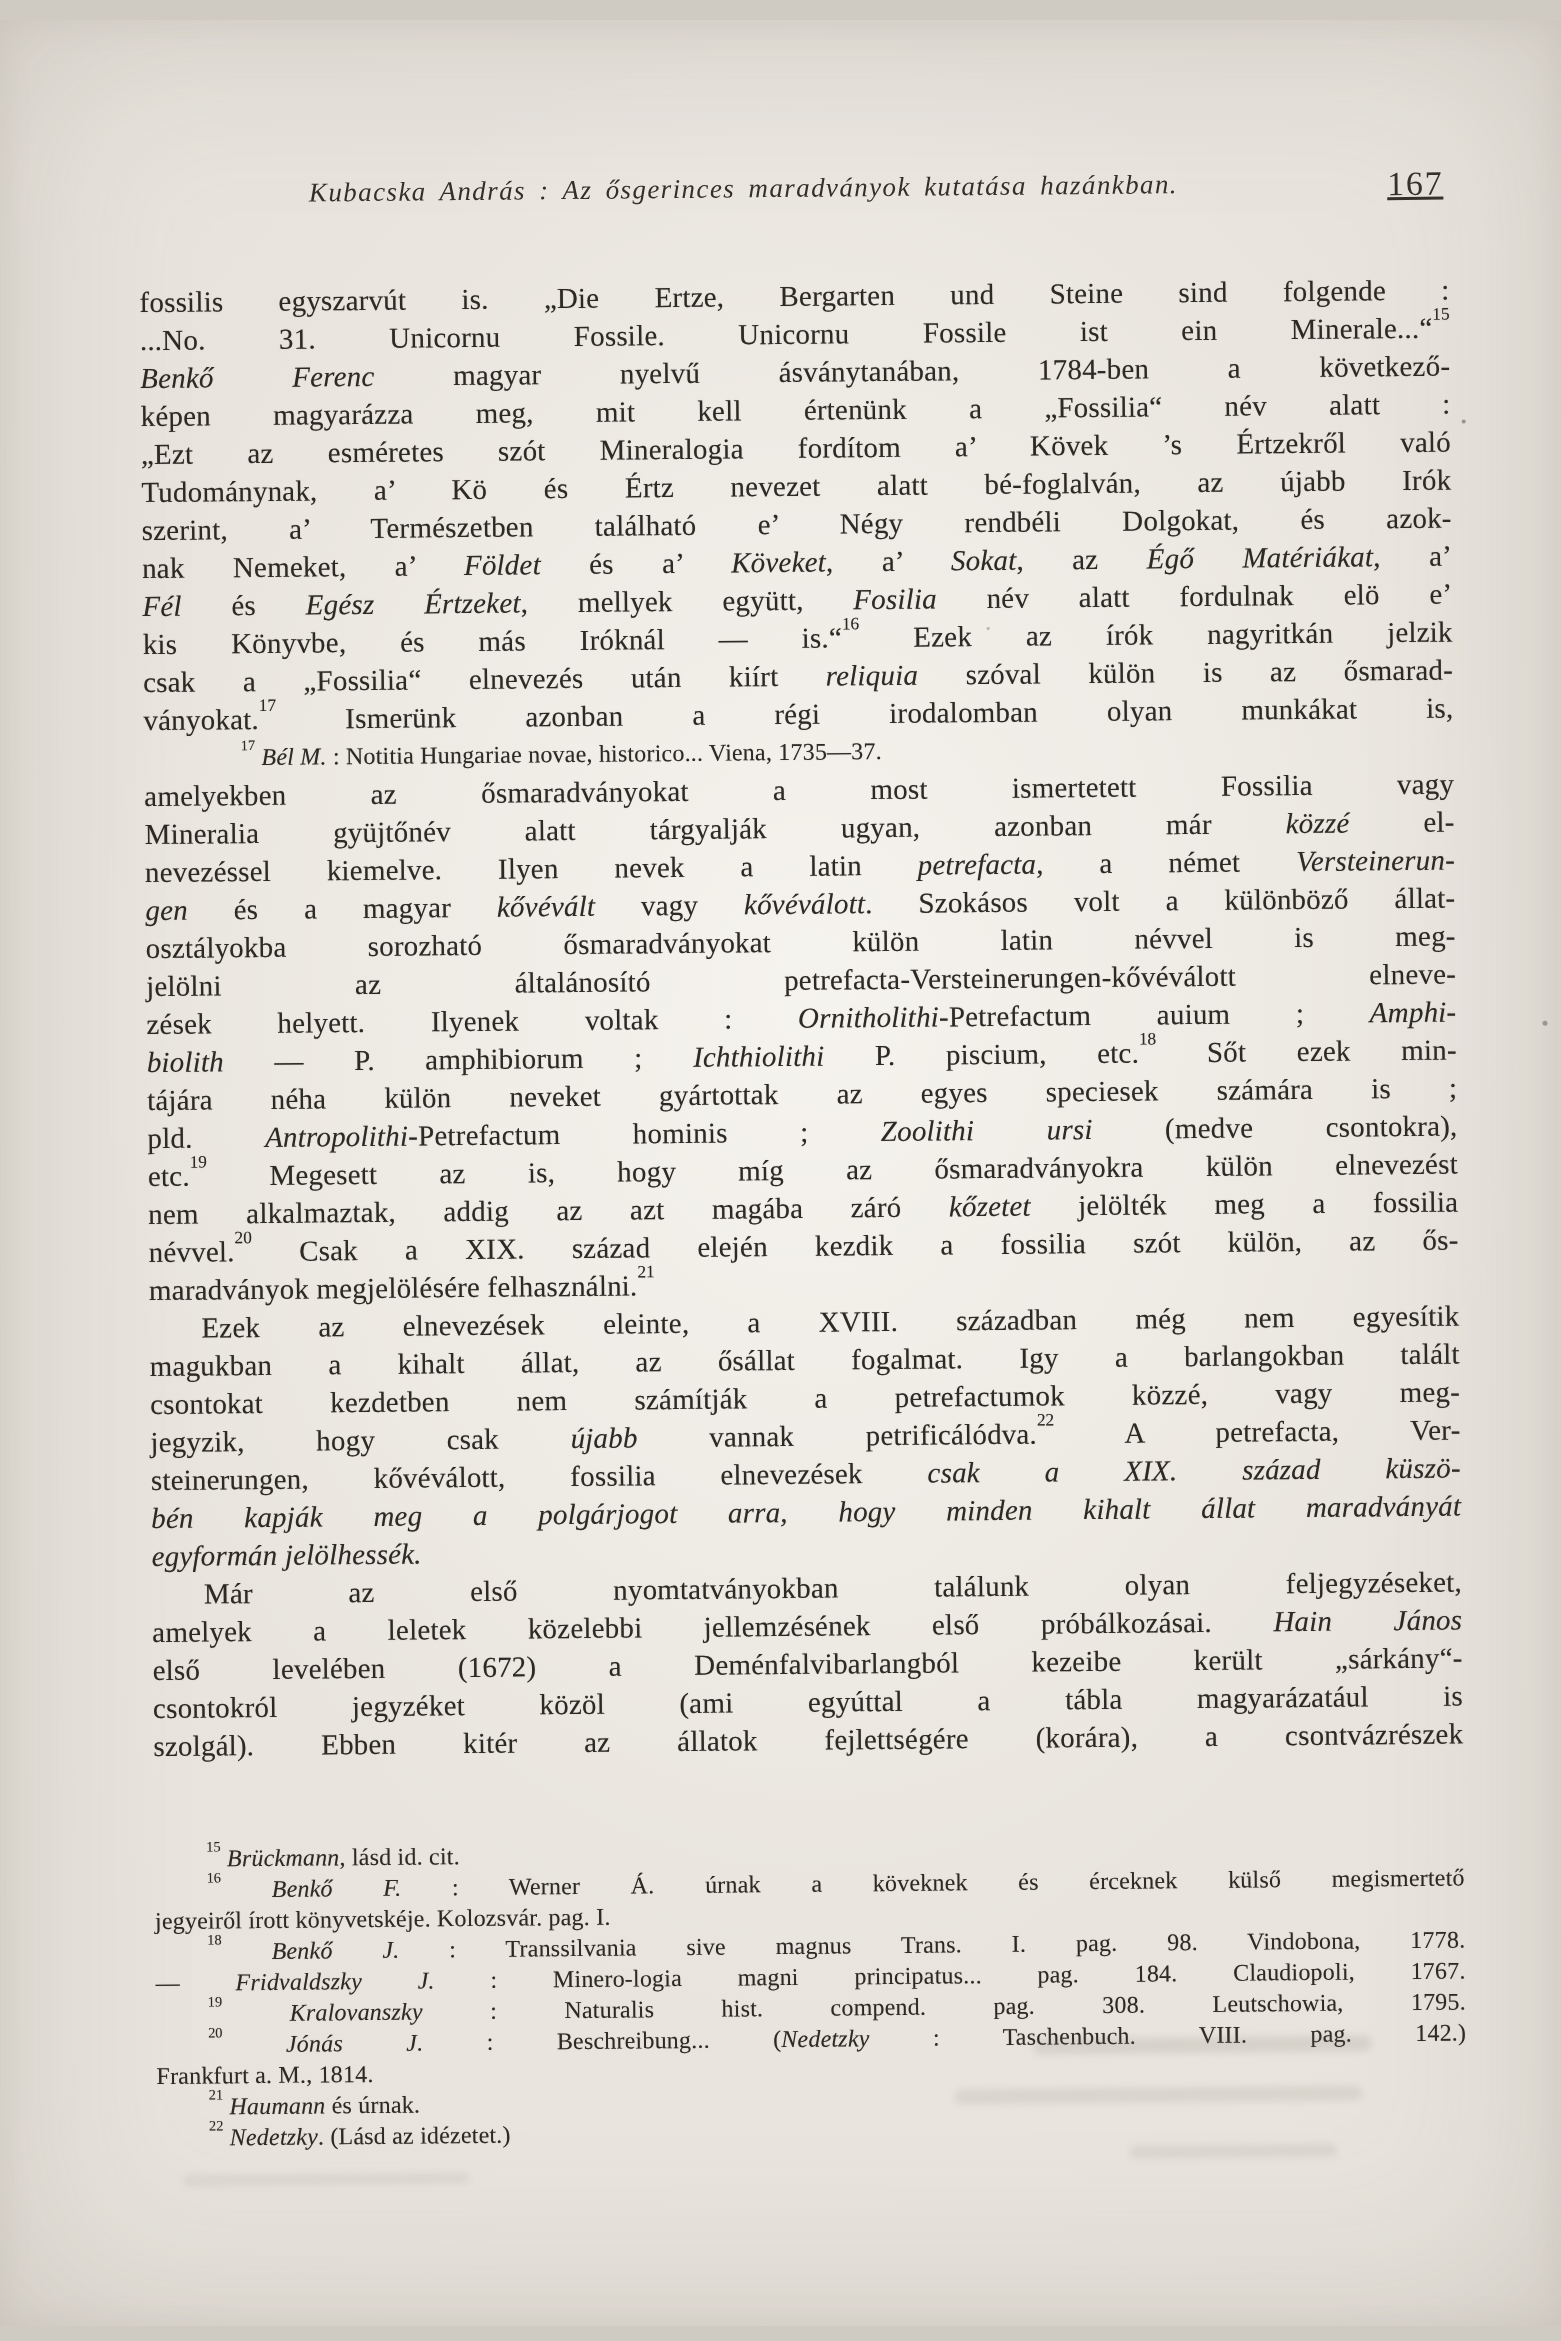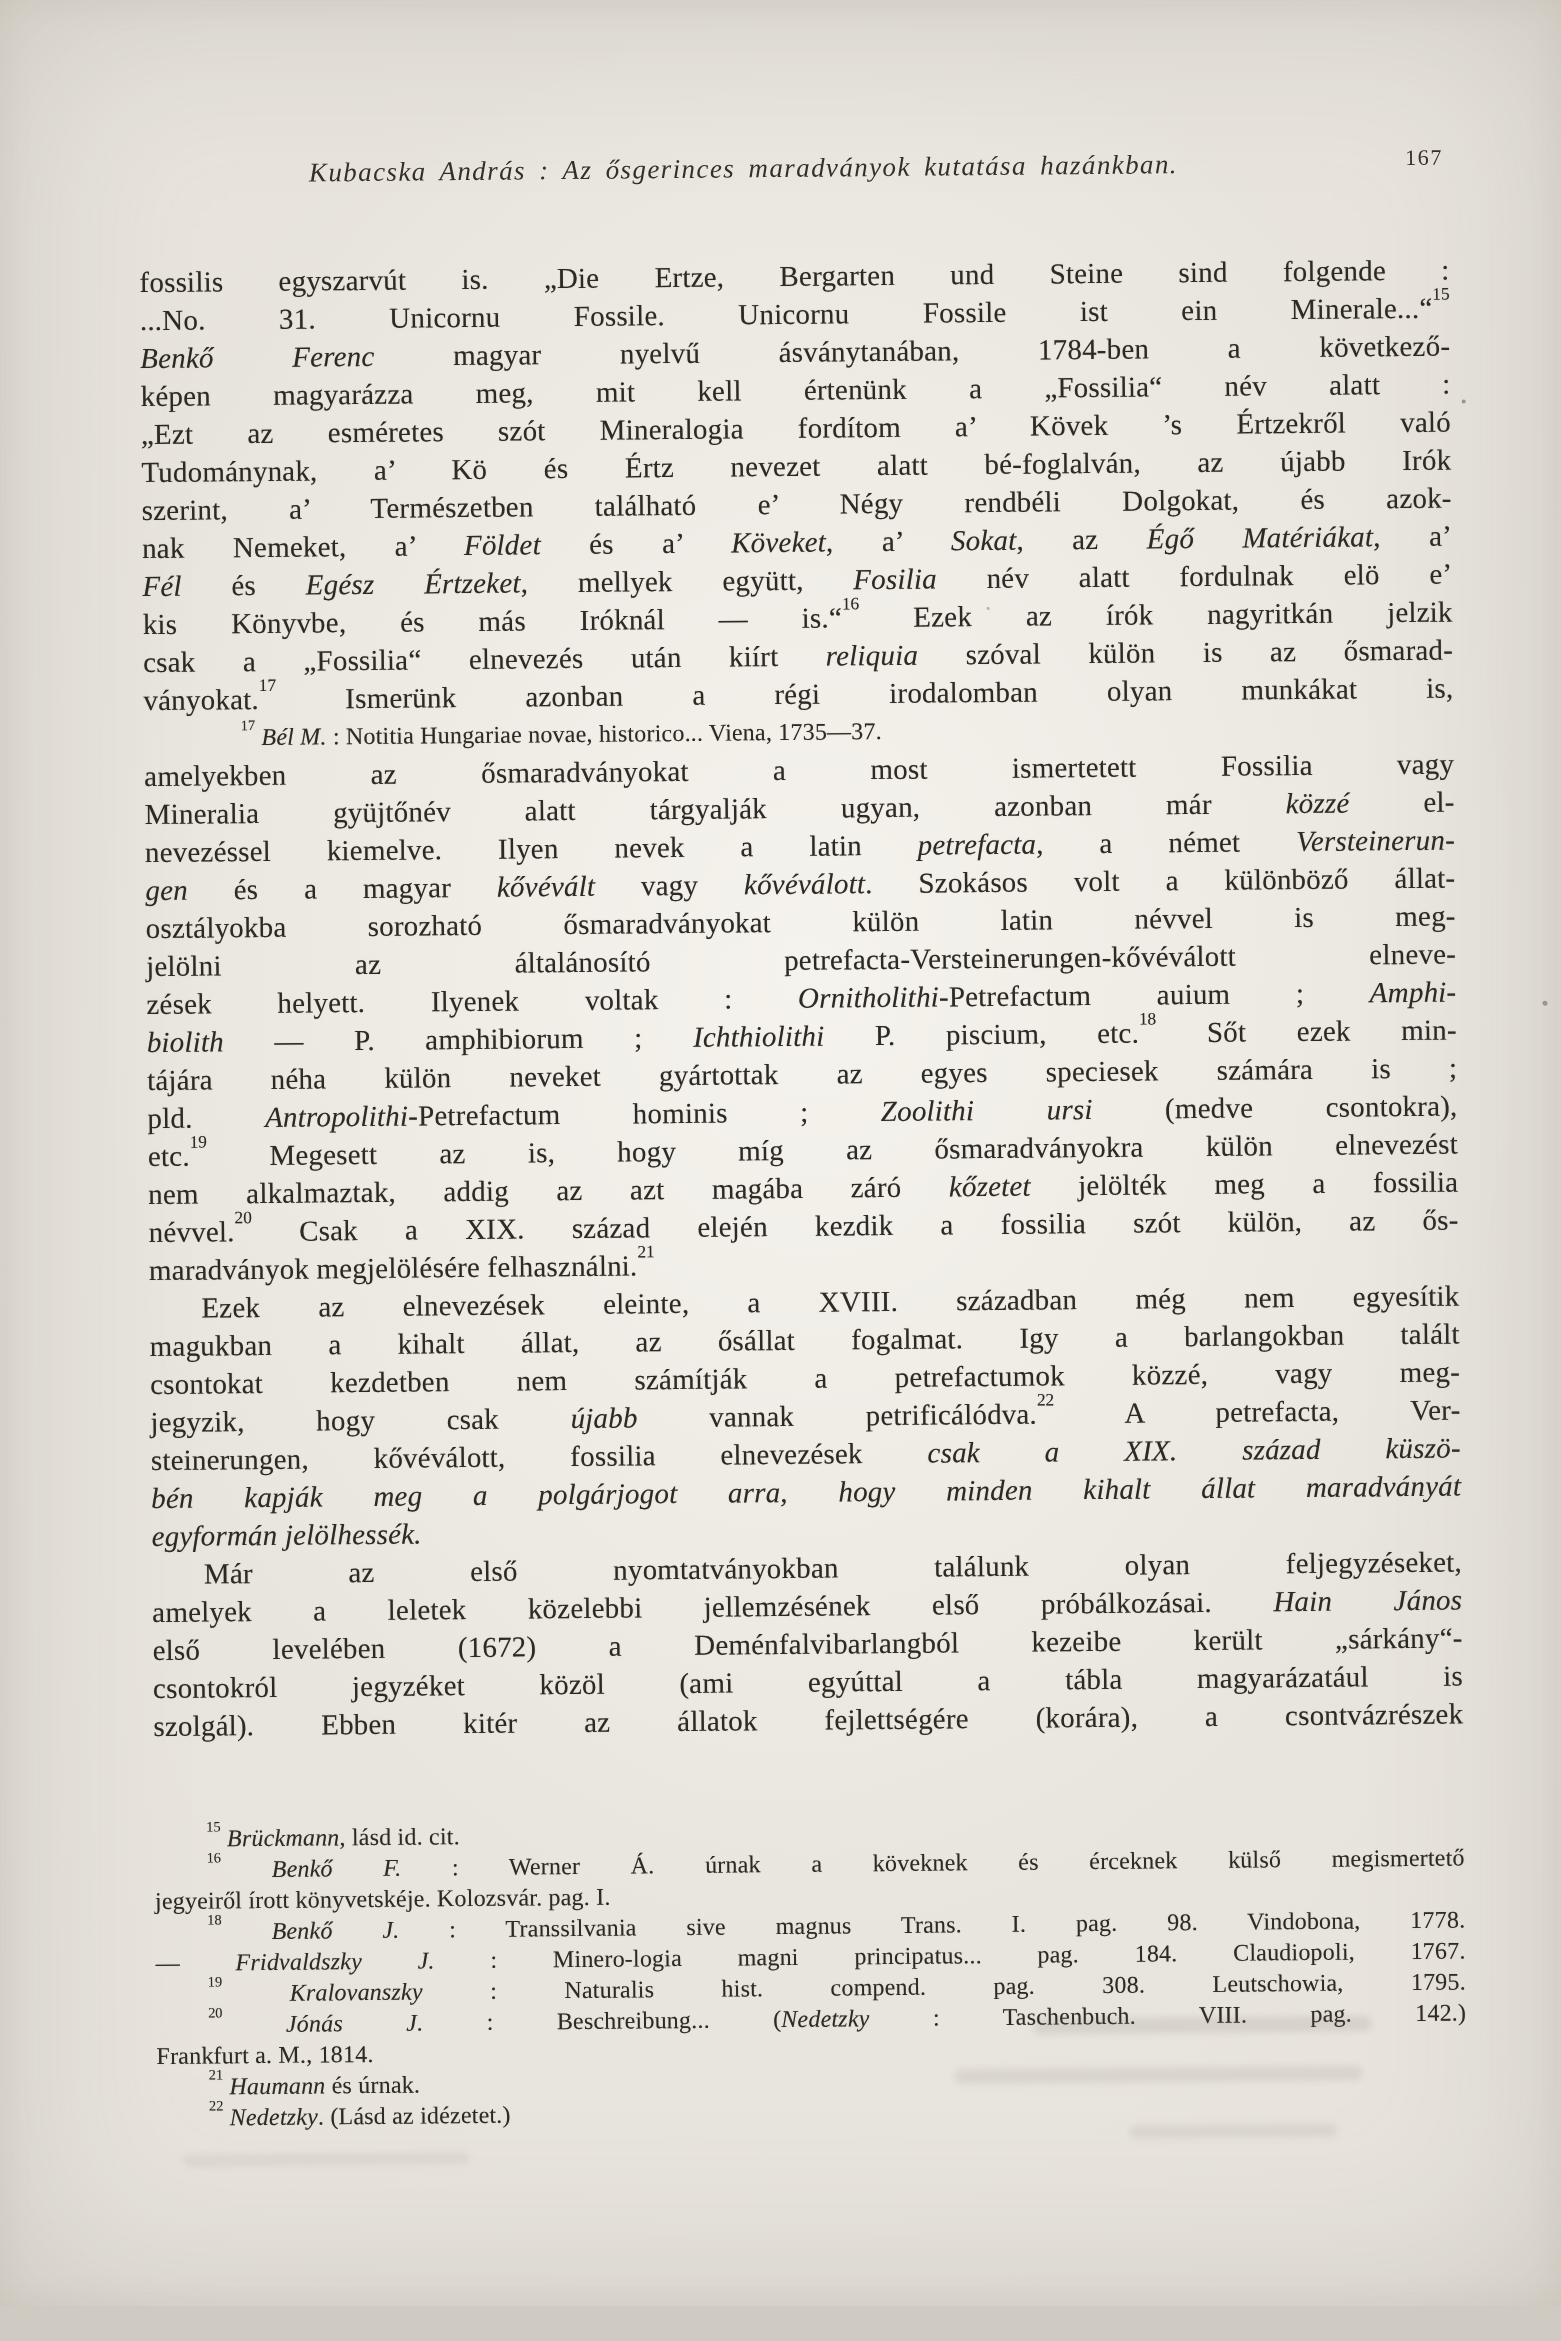--- a/index.html
+++ b/index.html
@@ -3,29 +3,30 @@
 <meta charset="utf-8">
 <style>
   html,body{margin:0;padding:0;background:#cfcbc2;}
   .page{
     position:relative;width:1561px;height:2306px;overflow:hidden;
     background:
       radial-gradient(ellipse 1214px 1648px at 52% 42%, rgba(255,253,248,.55) 0%, rgba(255,253,248,0) 60%),
       radial-gradient(ellipse 1908px 2776px at 50% 50%, #eae7e0 0%, #e7e3dc 62%, #ddd8d0 88%, #d5d0c7 100%);
     font-family:"Liberation Serif","DejaVu Serif",serif;
     color:#2d2a24;
+    margin-top:20px;
   }
   .page::after{content:"";position:absolute;inset:0;pointer-events:none;
     box-shadow:inset 0 0 191px rgba(116,106,90,.22), inset 0 0 35px rgba(116,106,90,.10);}
   .rot{position:absolute;inset:0;transform:rotate(-0.55deg);transform-origin:50% 46%;}
 
   .header{position:absolute;top:153px;left:147px;width:1310px;height:40px;
     font-style:italic;font-size:27px;letter-spacing:1.4px;color:#35312a;}
   .header .title{position:absolute;left:0;right:100px;text-align:center;word-spacing:5.2px;}
-  .header .pagenum{position:absolute;right:5.2px;top:-1.7px;font-style:normal;font-size:22px;letter-spacing:1.7px;}
+  .header .pagenum{position:absolute;right:5.2px;top:-1.7px;font-style:normal;font-size:34px;letter-spacing:1.7px;text-decoration:underline;}
 
   .bodytext{position:absolute;top:257px;left:147px;width:1310px;
     font-size:29px;line-height:38px;letter-spacing:0.2px;
     text-shadow:0 0 0.9px rgba(45,40,33,.38);}
   .footnotes{position:absolute;top:1818px;left:147px;width:1310px;
     font-size:24px;line-height:31px;letter-spacing:0.2px;
     text-shadow:0 0 0.9px rgba(45,40,33,.34);}
 
   .line{text-align:justify;text-align-last:justify;}
   .line.last{text-align-last:auto;}

